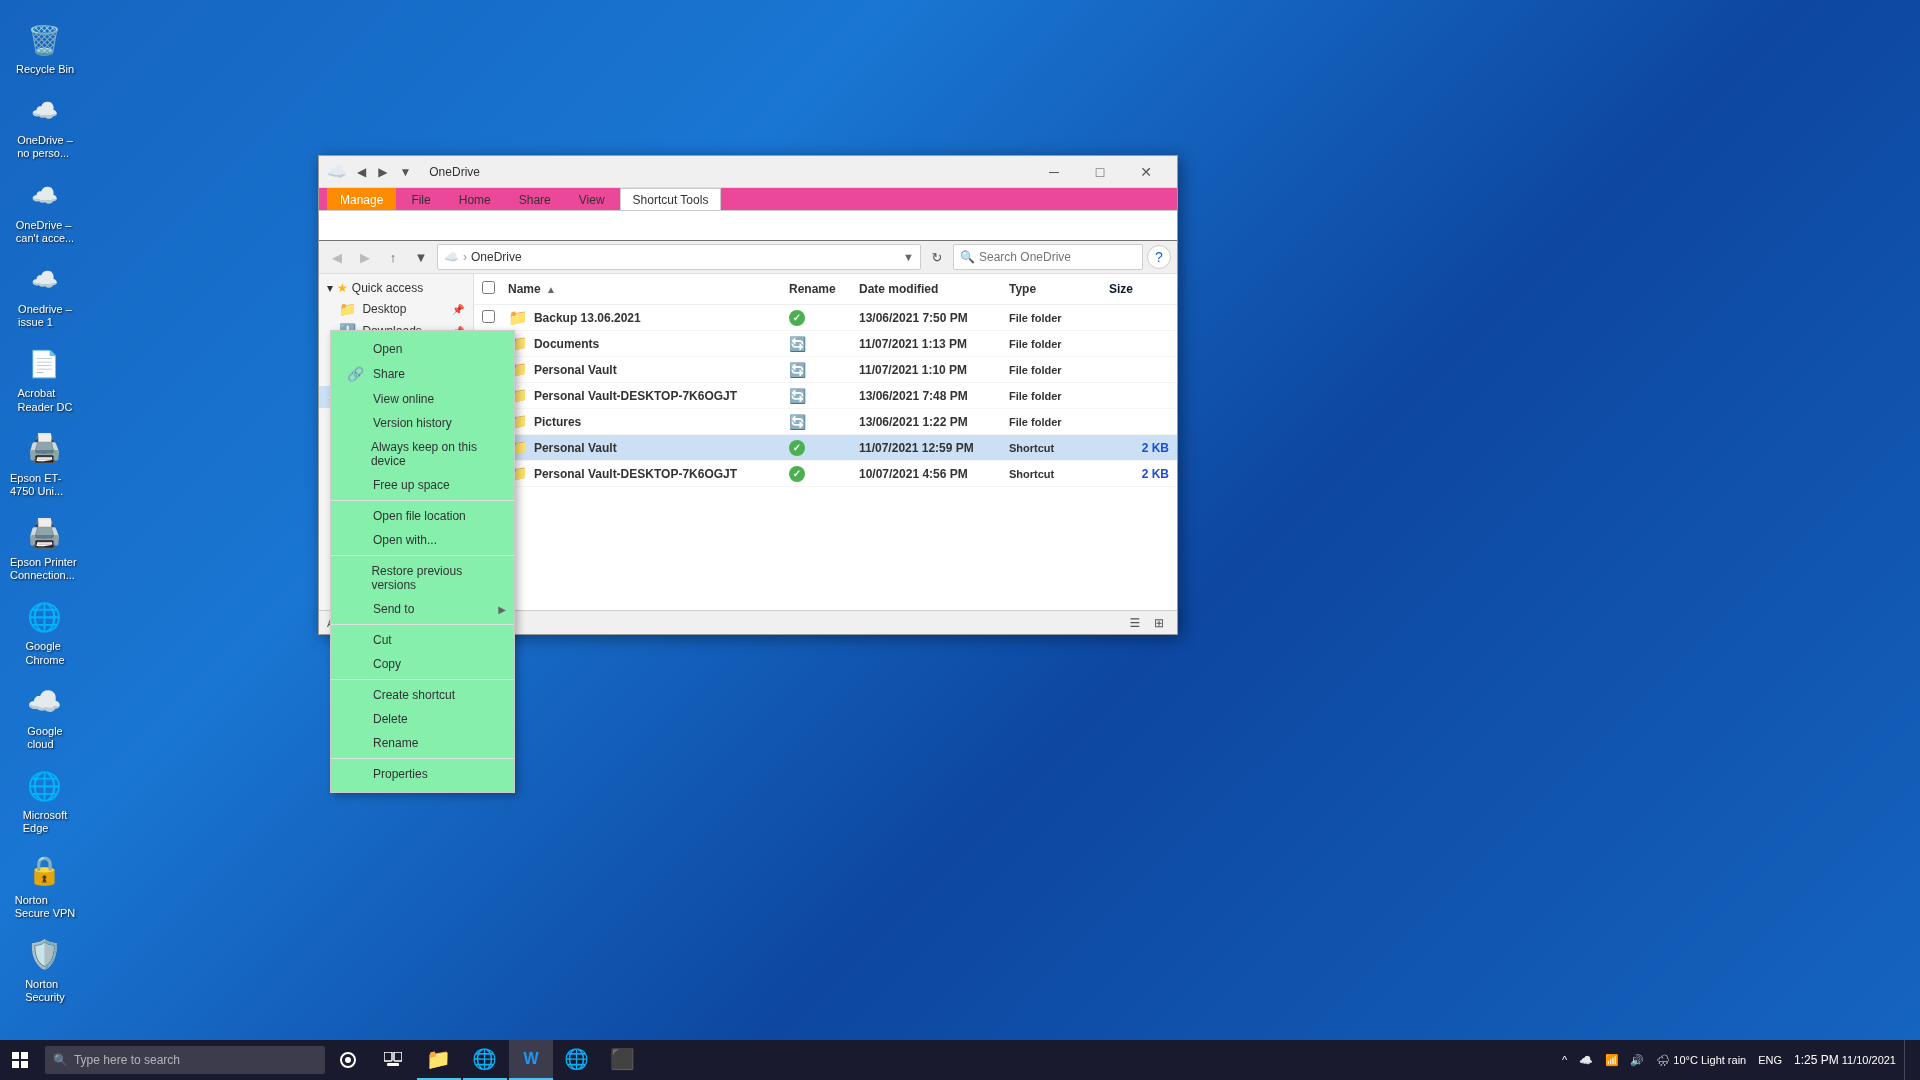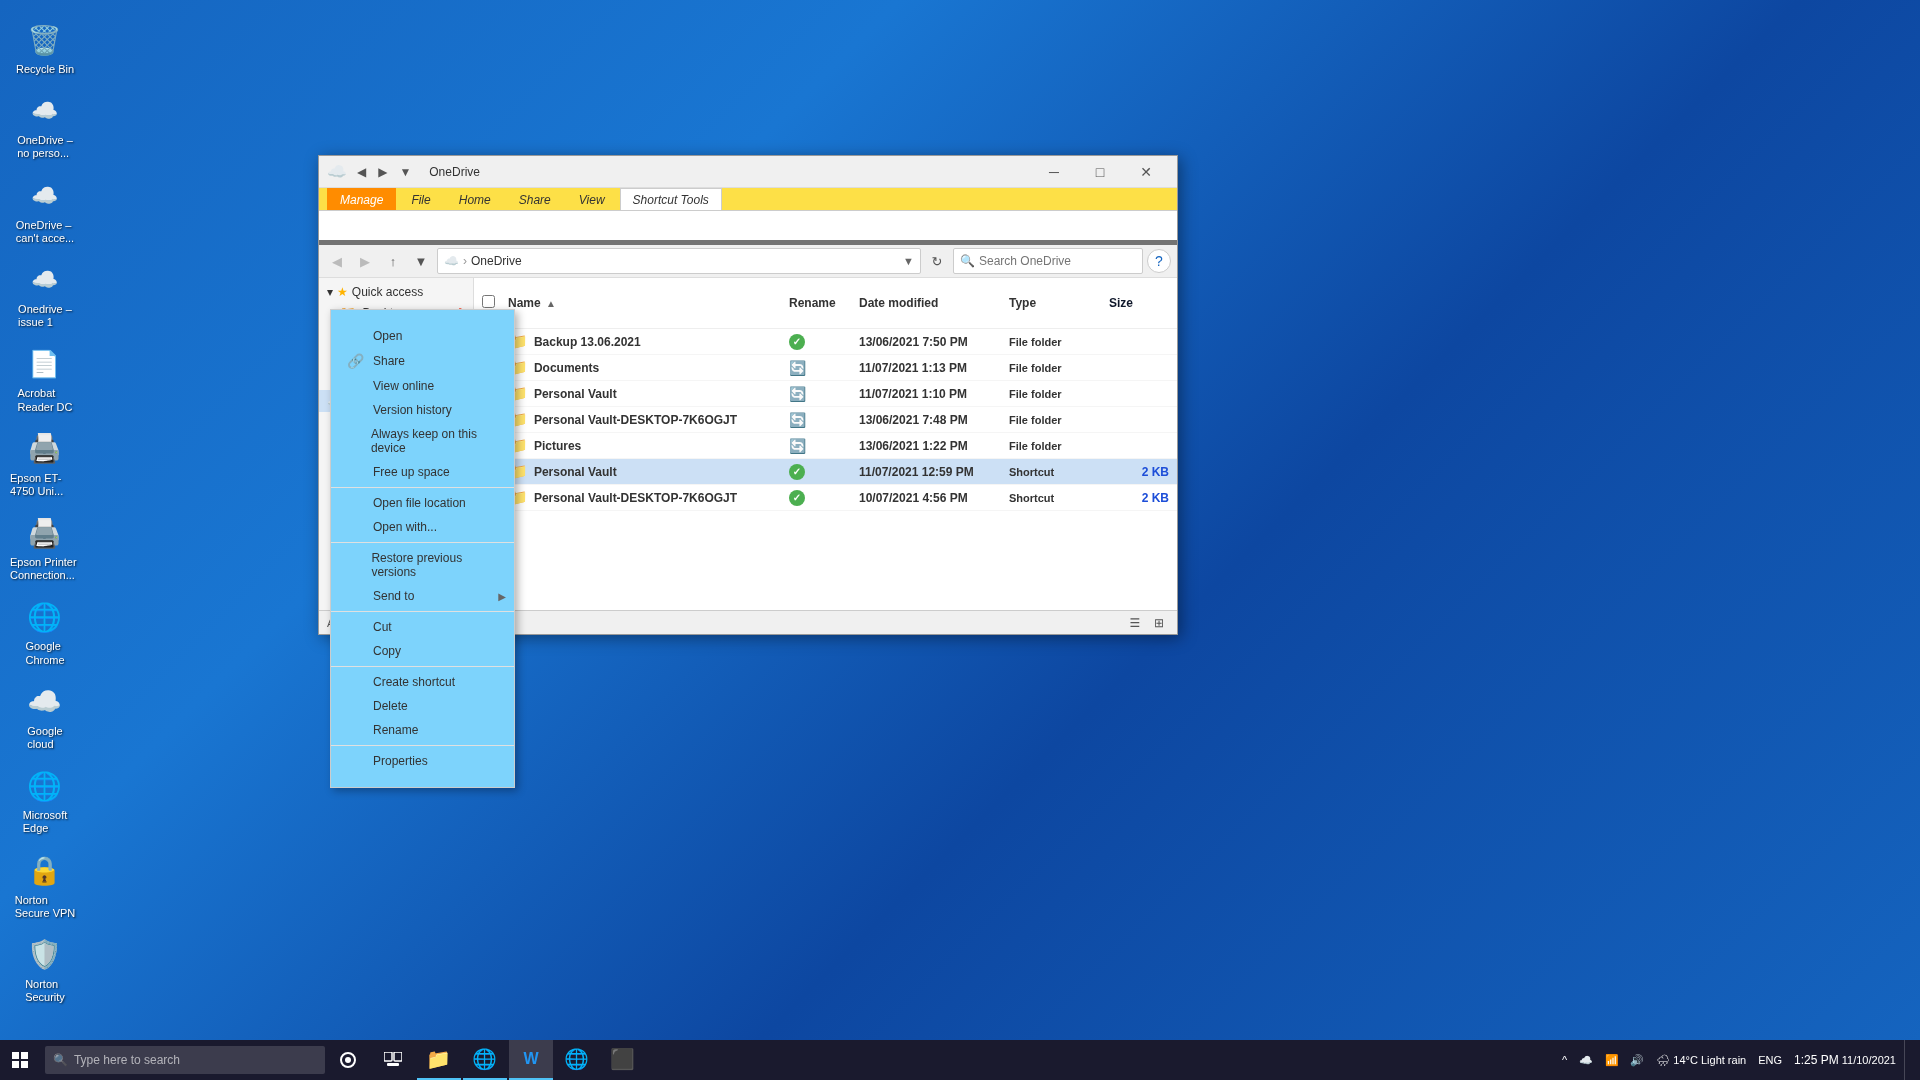--- a/index.html
+++ b/index.html
@@ -192,24 +192,23 @@
       display: flex;
       align-items: center;
       justify-content: center;
       cursor: pointer;
       font-size: 14px;
       color: #555;
     }
 
     
     .ribbon {
-      background: #fde047;
-      border-bottom: 5px solid #737373;
+      background: #ec4899;
+      border-bottom: 1px solid #737373;
       flex-shrink: 0;
-      font-style: italic;
     }
     .ribbon-tabs {
       display: flex;
       align-items: flex-end;
       padding: 0 8px;
       gap: 2px;
     }
     .ribbon-tab {
       padding: 4px 12px 3px;
       font-size: 12px;
@@ -340,21 +339,21 @@
 
     
     .file-list {
       flex: 1;
       overflow-y: auto;
       background: white;
     }
     .file-list-header {
       display: flex;
       align-items: center;
-      padding: 17px 8px;
+      padding: 7px 8px;
       border-bottom: 1px solid #eee;
       background: white;
       position: sticky;
       top: 0;
       z-index: 10;
     }
     .sort-indicator { color: #666; font-size: 10px; margin-left: 2px; }
     .col-check { width: 26px; flex-shrink: 0; }
     .col-name { flex: 1; font-size: 12px; color: #333; font-weight: 600; }
     .col-status { width: 70px; font-size: 12px; color: #333; font-weight: 600; }
@@ -417,28 +416,28 @@
     }
     .view-btn {
       width: 20px; height: 20px;
       display: flex; align-items: center; justify-content: center;
       cursor: pointer; color: #555; font-size: 12px;
     }
 
     
     .context-menu {
       position: absolute;
-      top: 309px;
+      top: 330px;
       left: 330px;
       width: 185px;
-      background: #7dd3fc;
+      background: #86efac;
       border: 1px solid #ccc;
       box-shadow: 3px 3px 8px rgba(0,0,0,0.3);
       z-index: 500;
-      padding: 14px 0;
+      padding: 6px 0;
     }
     .ctx-item {
       display: flex;
       align-items: center;
       padding: 5px 16px;
       font-size: 12px;
       color: #333;
       cursor: pointer;
       gap: 8px;
       position: relative;
@@ -828,21 +827,21 @@
     <div class="taskbar-app" style="color:#0078d7;">🌐</div>
     <div class="taskbar-app" style="color:#4fc3f7;">⬛</div>
   </div>
   <div class="taskbar-tray">
     <div class="taskbar-tray-item">^</div>
     <div class="taskbar-tray-item">☁️</div>
     <div class="taskbar-tray-item">📶</div>
     <div class="taskbar-tray-item">🔊</div>
     <div class="taskbar-tray-item">
       <span>🌧</span>
-      <span>14°C  Light rain</span>
+      <span>10°C  Light rain</span>
     </div>
     <div class="taskbar-tray-item">ENG</div>
     <div class="taskbar-tray-item taskbar-clock">
       <div class="time">1:25 PM</div>
       <div class="date">11/10/2021</div>
     </div>
     <div class="taskbar-show-desktop"></div>
   </div>
 </div>
 

